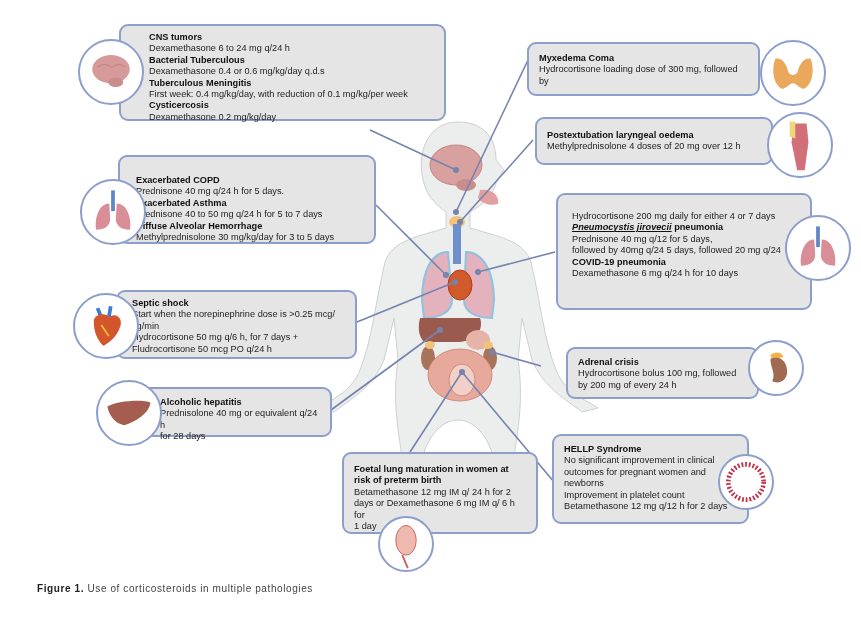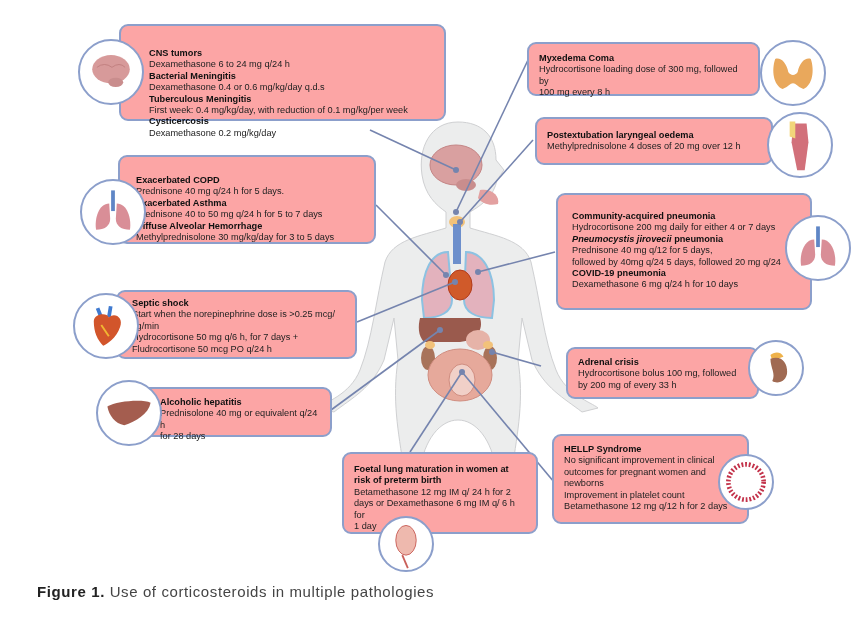--- a/index.html
+++ b/index.html
@@ -1,31 +1,31 @@
 <!DOCTYPE html>
 <html><head>
 <meta charset="utf-8">
 <style>
   html, body { margin:0; padding:0; background:#ffffff; }
   body { width:861px; height:622px; position:relative; overflow:hidden; font-family:"Liberation Sans", sans-serif; }
   .stage { position:absolute; left:0; top:0; width:861px; height:622px; }
   .box {
-    position:absolute; background:#fca5a5; border:2px solid #8c9fcb; border-radius:9px;
-    box-sizing:border-box; font-size:9.2px; line-height:11.4px; color:#222; padding:22px 10px;
+    position:absolute; background:#e5e5e5; border:2px solid #8c9fcb; border-radius:9px;
+    box-sizing:border-box; font-size:9.2px; line-height:11.4px; color:#222; padding:6px 10px;
   }
   .box .t { font-weight:bold; color:#111; display:block; }
   .box .l { display:block; }
-  .box .ti { font-weight:bold; font-style:italic; }
+  .box .ti { font-weight:bold; font-style:italic;text-decoration:underline; }
   .icon {
     position:absolute; width:66px; height:66px; border-radius:50%; background:#ffffff;
     border:2px solid #8c9fcb; box-sizing:border-box; overflow:hidden;
   }
   .icon svg { width:100%; height:100%; display:block; }
   svg.lines { position:absolute; left:0; top:0; }
-  .caption { position:absolute; left:37px; top:583px; font-size:15px; color:#444; letter-spacing:0.6px; }
+  .caption { position:absolute; left:37px; top:583px; font-size:10px; color:#444; letter-spacing:0.6px; }
   .caption b { color:#222; font-weight:bold; }
 </style>
 </head>
 <body>
 
 <div class="stage">
 
   <svg class="lines" width="861" height="570">
 
     <g>
@@ -80,21 +80,21 @@
         <circle cx="455" cy="282" r="3"></circle>
       <circle cx="440" cy="330" r="3"></circle>
         <circle cx="492" cy="352" r="3"></circle>
         <circle cx="462" cy="372" r="3"></circle>
     </g>
   </svg>
 
   <div class="box" style="left:119px; top:24px; width:327px; height:97px; padding-left:28px;">
     <span class="t">CNS tumors</span>
     <span class="l">Dexamethasone 6 to 24 mg q/24 h</span>
-    <span class="t">Bacterial Meningitis</span>
+    <span class="t">Bacterial Tuberculous</span>
     <span class="l">Dexamethasone 0.4 or 0.6 mg/kg/day q.d.s</span>
     <span class="t">Tuberculous Meningitis</span>
     <span class="l">First week: 0.4 mg/kg/day, with  reduction of  0.1 mg/kg/per week</span>
     <span class="t">Cysticercosis</span>
     <span class="l">Dexamethasone 0.2 mg/kg/day</span>
   </div>
   <div class="icon" style="left:78px; top:39px;">
     <svg viewBox="0 0 66 66">
         <ellipse cx="33" cy="30" rx="20" ry="15" fill="#d79a9a"></ellipse>
         <path d="M18,28 q8,-6 16,0 q8,-6 14,0" stroke="#c07f7f" fill="none"></path>
@@ -153,60 +153,58 @@
   <div class="icon" style="left:378px; top:516px; width:56px; height:56px;">
     <svg viewBox="0 0 56 56">
         <ellipse cx="28" cy="24" rx="11" ry="16" fill="#eeb9ae" stroke="#c9605a"></ellipse>
         <path d="M24,40 L30,54" stroke="#c9605a" stroke-width="2"></path>
       </svg>
   </div>
 
   <div class="box" style="left:527px; top:42px; width:233px; height:54px; padding-top:9px;">
     <span class="t">Myxedema Coma</span>
     <span class="l">Hydrocortisone loading dose of 300 mg, followed  by</span>
-    <span class="l">100 mg every 8 h</span>
   </div>
   <div class="icon" style="left:760px; top:40px;">
     <svg viewBox="0 0 66 66">
         <path d="M14,18 C20,16 26,22 28,32 C30,36 36,36 38,32 C40,22 46,16 52,18 C56,30 54,46 44,50 C38,48 36,44 33,44 C30,44 28,48 22,50 C12,46 10,30 14,18 Z" fill="#e9a85c"></path>
       </svg>
   </div>
 
   <div class="box" style="left:535px; top:117px; width:238px; height:48px; padding-top:11px;">
     <span class="t">Postextubation laryngeal oedema</span>
     <span class="l">Methylprednisolone 4 doses of 20 mg over 12 h</span>
   </div>
   <div class="icon" style="left:767px; top:112px;">
     <svg viewBox="0 0 66 66">
         <path d="M26,10 L40,10 L42,30 L38,60 L30,60 L24,30 Z" fill="#d2707a"></path>
         <path d="M22,8 L28,8 L28,26 L22,24 Z" fill="#f2d67a"></path>
       </svg>
   </div>
 
   <div class="box" style="left:556px; top:193px; width:256px; height:117px; padding-left:14px; padding-top:16px;">
-    <span class="t">Community-acquired pneumonia</span>
     <span class="l">Hydrocortisone 200 mg daily for either 4 or 7 days</span>
     <span class="t"><span class="ti">Pneumocystis jirovecii</span><span> pneumonia</span></span>
     <span class="l">Prednisone 40 mg q/12 for 5 days,</span>
     <span class="l">followed by 40mg q/24  5 days, followed 20 mg q/24</span>
     <span class="t">COVID-19 pneumonia</span>
     <span class="l">Dexamethasone 6 mg q/24 h for 10 days</span>
   </div>
   <div class="icon" style="left:785px; top:215px;">
     <svg viewBox="0 0 66 66">
         <rect x="31" y="10" width="4" height="22" fill="#5f86c6"></rect>
         <path d="M29,24 C18,24 13,40 15,52 C24,52 30,48 30,40 Z" fill="#d98e97"></path>
         <path d="M37,24 C48,24 53,40 51,52 C42,52 36,48 36,40 Z" fill="#d98e97"></path>
       </svg>
   </div>
 
   <div class="box" style="left:566px; top:340px; width:193px; height:52px; padding-left:10px; padding-top:8px;margin-top:7px;">
     <span class="t">Adrenal crisis</span>
     <span class="l">Hydrocortisone bolus 100 mg, followed</span>
-    <span class="l">by 200 mg of  every 33 h</span>
+    <span class="l">by 200 mg of  every 24 h</span>
   </div>
   <div class="icon" style="left:748px; top:340px; width:56px; height:56px;">
     <svg viewBox="0 0 56 56">
         <path d="M22,14 C26,10 34,10 36,16 L24,20 Z" fill="#efb24a"></path>
         <path d="M22,18 C34,14 40,22 40,32 C40,42 30,46 24,42 C28,34 22,28 22,18 Z" fill="#a06a52"></path>
       </svg>
   </div>
 
   <div class="box" style="left:552px; top:434px; width:197px; height:90px; padding-top:8px;">
     <span class="t">HELLP Syndrome</span>

